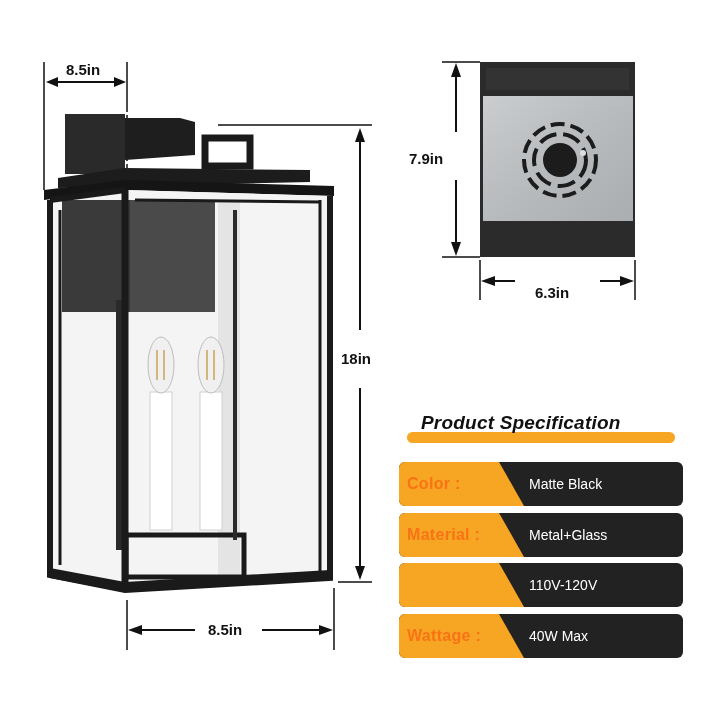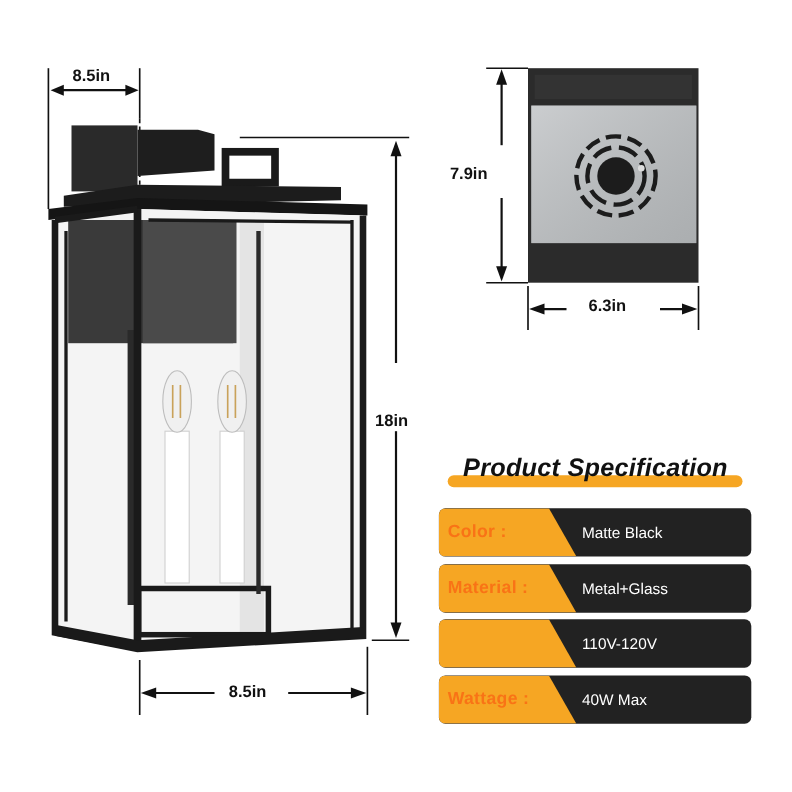--- a/index.html
+++ b/index.html
@@ -2,21 +2,21 @@
 <html><head>
 <meta charset="utf-8">
 <style>
   * { box-sizing: border-box; margin: 0; padding: 0; }
   html, body { width: 720px; height: 720px; background: #ffffff; overflow: hidden; }
   body { position: relative; font-family: "Liberation Sans", sans-serif; color: #111; }
   .abs { position: absolute; font-weight: bold; }
   .dim-label { position: absolute; font-size: 15px; color: #111; background: #fff; padding: 0 3px; line-height: 18px; }
   .spec-title-wrap { position: absolute; left: 405px; top: 412px; width: 270px; height: 36px; }
   .spec-underline { position: absolute; left: 2px; top: 20px; width: 268px; height: 11px; background: #f6a623; border-radius: 6px; }
-  .spec-title { position: absolute; left: 16px; top: 0; font-size: 23px; font-weight: bold; font-style: italic; color: #111; white-space: nowrap; letter-spacing: 0.2px; }
+  .spec-title { position: absolute; left: 16px; top: 0; font-size: 19px; font-weight: bold; font-style: italic; color: #111; white-space: nowrap; letter-spacing: 0.2px; }
   .spec-row { position: absolute; left: 399px; width: 284px; height: 44px; border-radius: 6px; overflow: hidden; background: #222222; }
   .spec-row .key-bg { position: absolute; left: 0; top: 0; height: 44px; width: 125px; background: #f6a623; clip-path: polygon(0 0, 100px 0, 125px 100%, 0 100%); }
   .spec-row .key { position: absolute; left: 8px; top: 0; line-height: 44px; color: #f97316; font-weight: bold; font-size: 16px; letter-spacing: 0.3px; }
   .spec-row .val { position: absolute; left: 130px; top: 0; line-height: 44px; color: #ffffff; font-size: 14px; }
 </style>
 </head>
 <body>
 
 <div class="abs" style="left:0;top:0;width:400px;height:720px;">
   <svg width="400" height="720" viewBox="0 0 400 720">
@@ -73,21 +73,21 @@
     <line x1="125" y1="190" x2="125" y2="590" stroke="#1a1a1a" stroke-width="7"></line>
     <line x1="50" y1="200" x2="125" y2="190" stroke="#1a1a1a" stroke-width="6"></line>
     <line x1="60" y1="210" x2="60" y2="565" stroke="#1a1a1a" stroke-width="3"></line>
     <line x1="235" y1="210" x2="235" y2="540" stroke="#2a2a2a" stroke-width="4"></line>
     <line x1="320" y1="200" x2="320" y2="572" stroke="#1a1a1a" stroke-width="3"></line>
     <polygon points="50,568 125,582 330,570 330,580 125,592 50,578" fill="#1a1a1a"></polygon>
     <line x1="135" y1="200" x2="320" y2="202" stroke="#1a1a1a" stroke-width="3"></line>
   </svg>
 
   <span class="dim-label" style="left:63px;top:61px;">8.5in</span>
-  <span class="dim-label" style="left:338px;top:350px;margin-top:24px;">18in</span>
+  <span class="dim-label" style="left:338px;top:350px;">18in</span>
   <span class="dim-label" style="left:205px;top:621px;">8.5in</span>
 </div>
 
 <div class="abs" style="left:420px;top:50px;width:240px;height:260px;text-align:right;">
   <svg width="240" height="260" viewBox="0 0 240 260">
 
     <line x1="22" y1="12" x2="60" y2="12" stroke="#111" stroke-width="1.5"></line>
     <line x1="22" y1="207" x2="60" y2="207" stroke="#111" stroke-width="1.5"></line>
     <line x1="36" y1="18" x2="36" y2="82" stroke="#111" stroke-width="2"></line>
     <line x1="36" y1="130" x2="36" y2="200" stroke="#111" stroke-width="2"></line>
@@ -112,21 +112,21 @@
       </linearGradient>
     </defs>
 
     <circle cx="140" cy="110" r="36" fill="none" stroke="#1c1c1c" stroke-width="4" stroke-dasharray="14,6"></circle>
     <circle cx="140" cy="110" r="26" fill="none" stroke="#1c1c1c" stroke-width="4" stroke-dasharray="18,7"></circle>
     <circle cx="140" cy="110" r="17" fill="#1c1c1c"></circle>
     <circle cx="163" cy="103" r="3" fill="#ddd"></circle>
   </svg>
 
   <span class="dim-label" style="left:-14px;top:100px;">7.9in</span>
-  <span class="dim-label" style="left:112px;top:220px;">6.3in</span>
+  <span class="dim-label" style="left:112px;top:234px;">6.3in</span>
 </div>
 
 <div class="spec-title-wrap">
   <div class="spec-underline"></div>
   <div class="spec-title">Product Specification</div>
 </div>
 
 <div class="spec-row" style="top:462px;">
   <div class="key-bg"></div>
   <span class="key">Color :</span>

